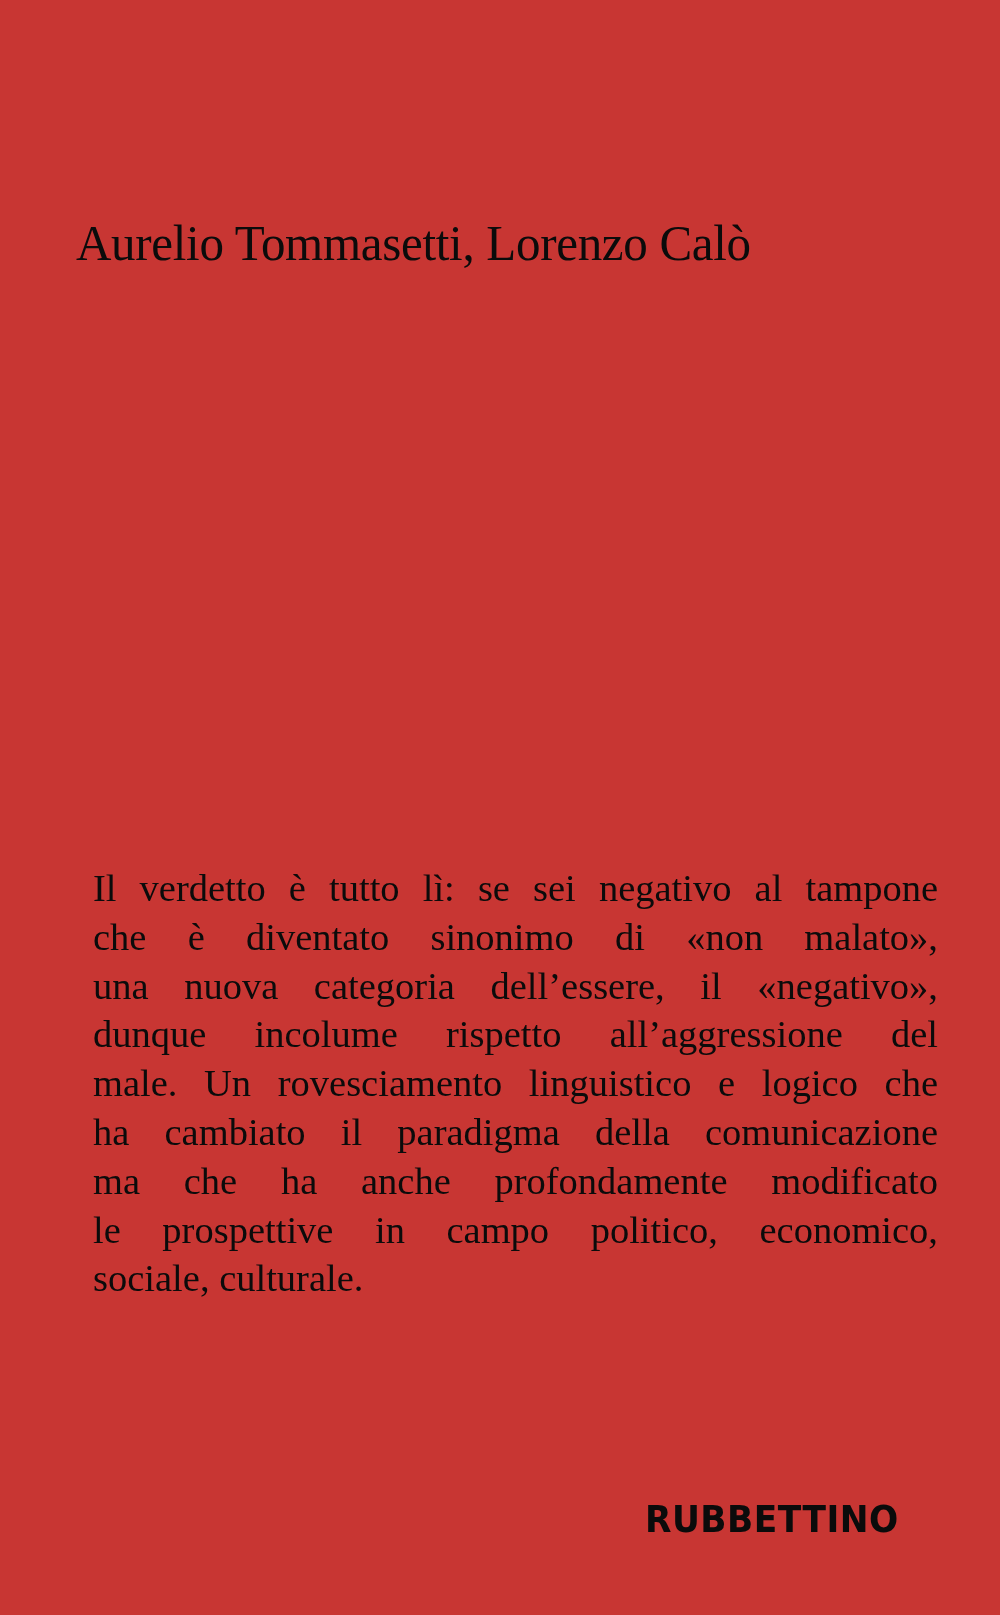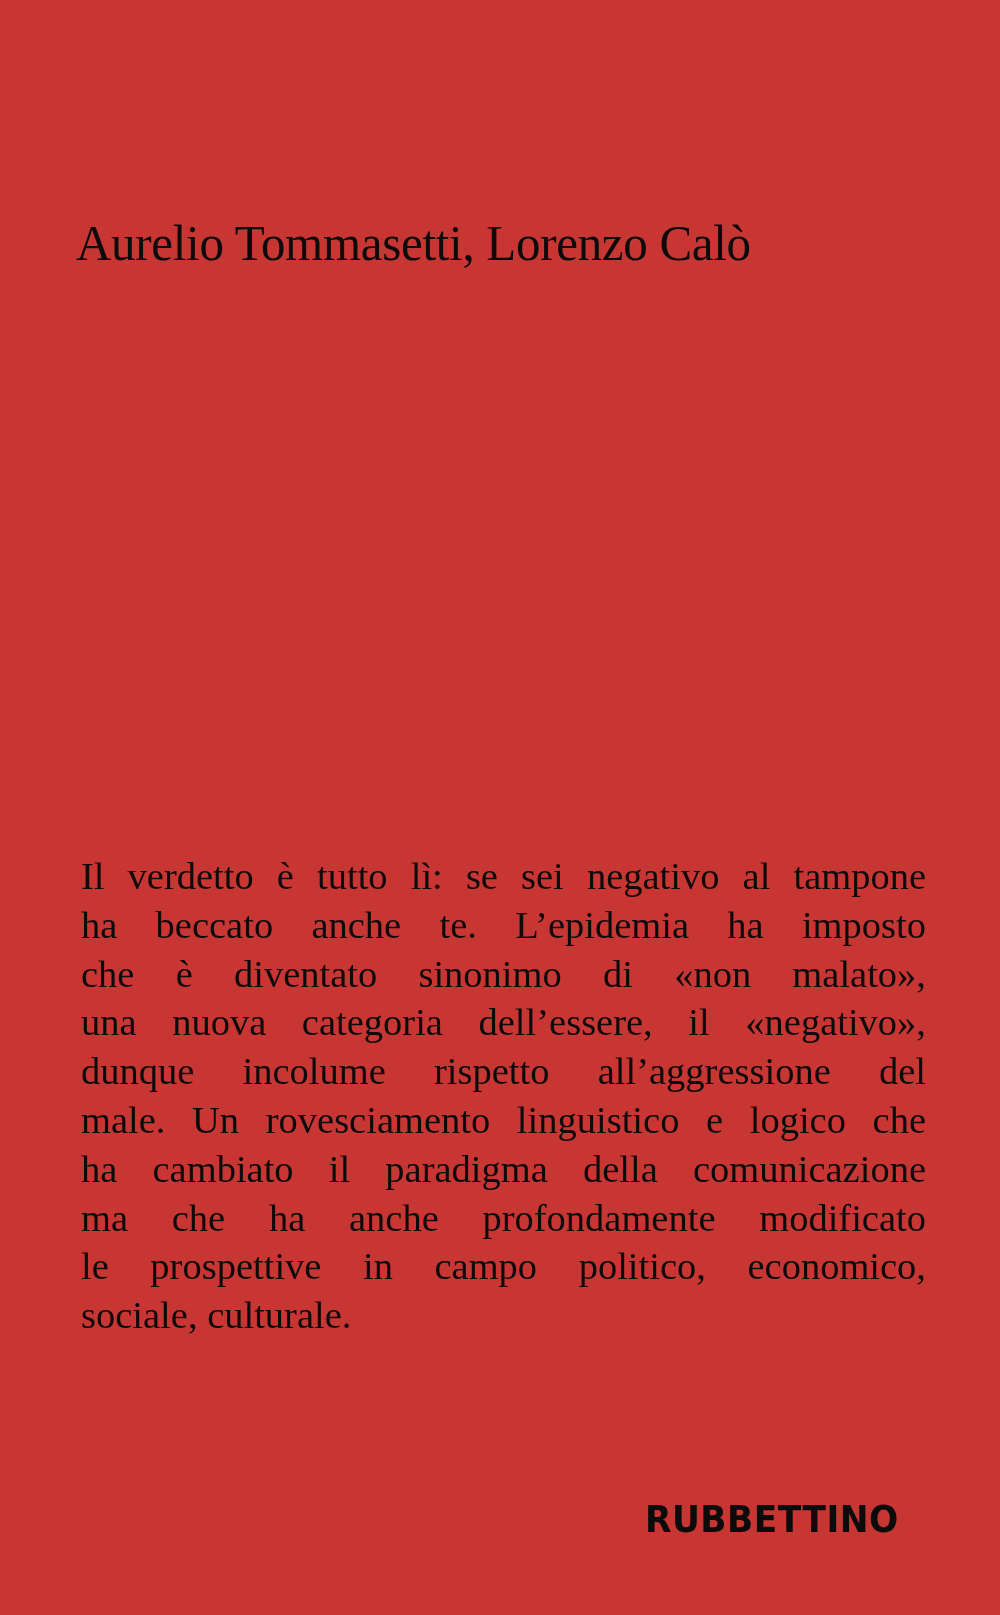--- a/index.html
+++ b/index.html
@@ -45,21 +45,21 @@
     }
     .title span {
       display: block;
       white-space: nowrap;
     }
     .blurb {
       position: absolute;
       left: 77px;
       top: 848px;
       width: 845px;
-      margin: 4px;
+      margin: 16px;
       font-family: "Liberation Serif", "DejaVu Serif", serif;
       font-size: 38.5px;
       line-height: 48.8px;
       text-align: justify;
       text-align-last: left;
       hyphens: none;
     }
     .blurb span {
       display: block;
       text-align: justify;
@@ -88,21 +88,20 @@
 </head>
 <body>
 
 <div class="cover">
 
   <div class="authors">Aurelio Tommasetti, Lorenzo Calò</div>
 
 
   <div class="blurb">
     <span>Il verdetto è tutto lì: se sei negativo al tampone</span>
-    <span>ha beccato anche te. L’epidemia ha imposto</span>
     <span>che è diventato sinonimo di «non malato»,</span>
     <span>una nuova categoria dell’essere, il «negativo»,</span>
     <span>dunque incolume rispetto all’aggressione del</span>
     <span>male. Un rovesciamento linguistico e logico che</span>
     <span>ha cambiato il paradigma della comunicazione</span>
     <span>ma che ha anche profondamente modificato</span>
     <span>le prospettive in campo politico, economico,</span>
     <span class="last">sociale, culturale.</span>
   </div>
 

